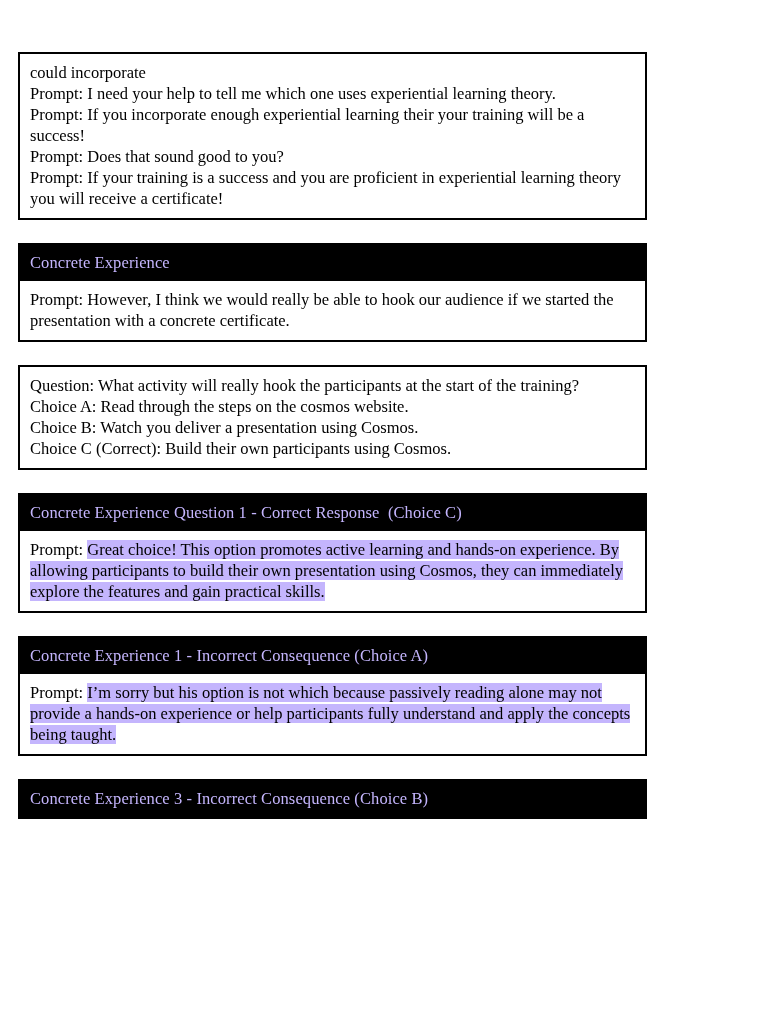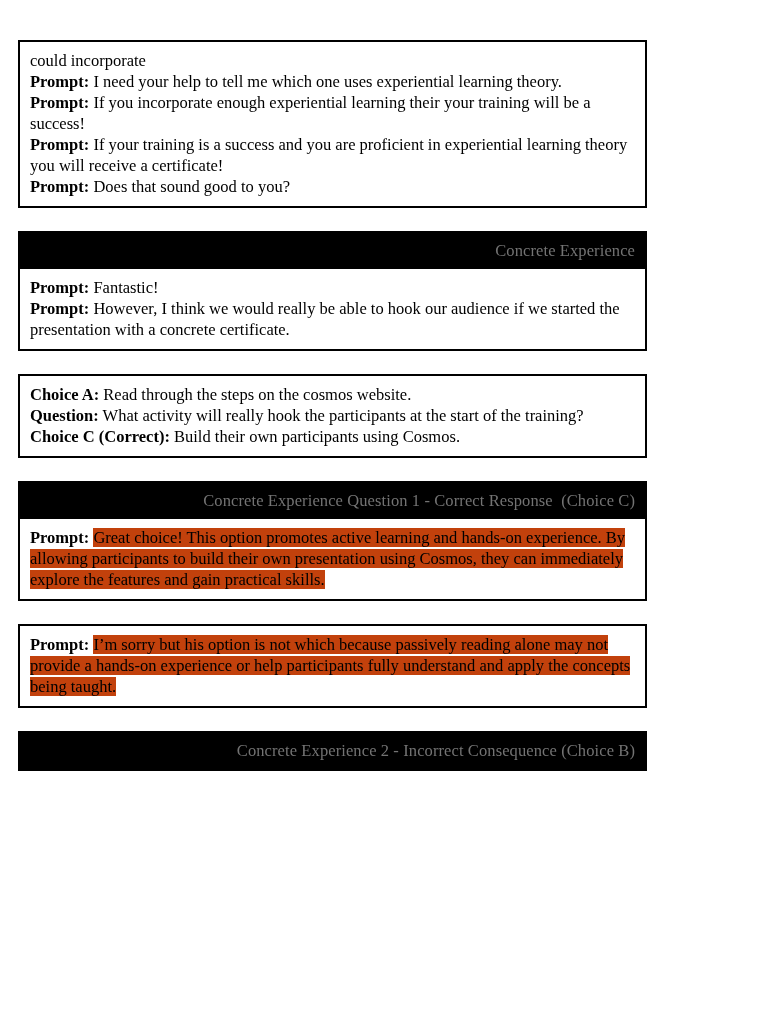--- a/index.html
+++ b/index.html
@@ -11,82 +11,83 @@
     width: 760px;
     height: 1024px;
     overflow: hidden;
     font-family: "Liberation Serif", "DejaVu Serif", serif;
     color: #000000;
   }
   .page {
     box-sizing: border-box;
     width: 672px;
     padding: 40px 25px 0 18px;
+    margin-top: 12px;
   }
   .box {
     border: 2px solid #000000;
     margin-bottom: 23px;
     font-size: 16.5px;
     line-height: 21px;
     background: #ffffff;
   }
   .box-header {
     background: #000000;
-    color: #737373;
+    color: #c4b5fd;
     padding: 7px 10px 8px 10px;
     white-space: pre-wrap; 
     font-weight: normal;
     letter-spacing: 0.1px;
-    text-align: right;
   }
   .box-body {
     padding: 8px 10px 9px 10px;
   }
   .line-label {
-    font-weight: bold;
+    font-weight: normal;
   }
   .line-text.highlight {
-    background: #c2410c;
+    background: #c4b5fd;
     box-decoration-break: clone;
   }
 </style>
 </head>
 <body>
 
 <main class="page">
     <section class="box">
       <div class="box-body">
         <div class="line"><span class="line-text">could incorporate</span></div>
         <div class="line"><span class="line-label">Prompt:</span> <span class="line-text">I need your help to tell me which one uses experiential learning theory.</span></div>
         <div class="line"><span class="line-label">Prompt:</span> <span class="line-text">If you incorporate enough experiential learning their your training will be a success!</span></div>
+        <div class="line"><span class="line-label">Prompt:</span> <span class="line-text">Does that sound good to you?</span></div>
         <div class="line"><span class="line-label">Prompt:</span> <span class="line-text">If your training is a success and you are proficient in experiential learning theory you will receive a certificate!</span></div>
-        <div class="line"><span class="line-label">Prompt:</span> <span class="line-text">Does that sound good to you?</span></div>
       </div>
     </section>
     <section class="box">
       <div class="box-header">Concrete Experience</div>
       <div class="box-body">
-        <div class="line"><span class="line-label">Prompt:</span> <span class="line-text">Fantastic!</span></div>
         <div class="line"><span class="line-label">Prompt:</span> <span class="line-text">However, I think we would really be able to hook our audience if we started the presentation with a concrete certificate.</span></div>
       </div>
     </section>
     <section class="box">
       <div class="box-body">
+        <div class="line"><span class="line-label">Question:</span> <span class="line-text">What activity will really hook the participants at the start of the training?</span></div>
         <div class="line"><span class="line-label">Choice A:</span> <span class="line-text">Read through the steps on the cosmos website.</span></div>
-        <div class="line"><span class="line-label">Question:</span> <span class="line-text">What activity will really hook the participants at the start of the training?</span></div>
+        <div class="line"><span class="line-label">Choice B:</span> <span class="line-text">Watch you deliver a presentation using Cosmos.</span></div>
         <div class="line"><span class="line-label">Choice C (Correct):</span> <span class="line-text">Build their own participants using Cosmos.</span></div>
       </div>
     </section>
     <section class="box">
       <div class="box-header">Concrete Experience Question 1 - Correct Response  (Choice C)</div>
       <div class="box-body">
         <div class="line"><span class="line-label">Prompt:</span> <span class="line-text highlight">Great choice! This option promotes active learning and hands-on experience. By allowing participants to build their own presentation using Cosmos, they can immediately explore the features and gain practical skills.</span></div>
       </div>
     </section>
     <section class="box">
+      <div class="box-header">Concrete Experience 1 - Incorrect Consequence (Choice A)</div>
       <div class="box-body">
         <div class="line"><span class="line-label">Prompt:</span> <span class="line-text highlight">I’m sorry but his option is not which because passively reading alone may not provide a hands-on experience or help participants fully understand and apply the concepts being taught.</span></div>
       </div>
     </section>
     <section class="box">
-      <div class="box-header">Concrete Experience 2 - Incorrect Consequence (Choice B)</div>
+      <div class="box-header">Concrete Experience 3 - Incorrect Consequence (Choice B)</div>
     </section>
   </main>
 
 </body></html>

